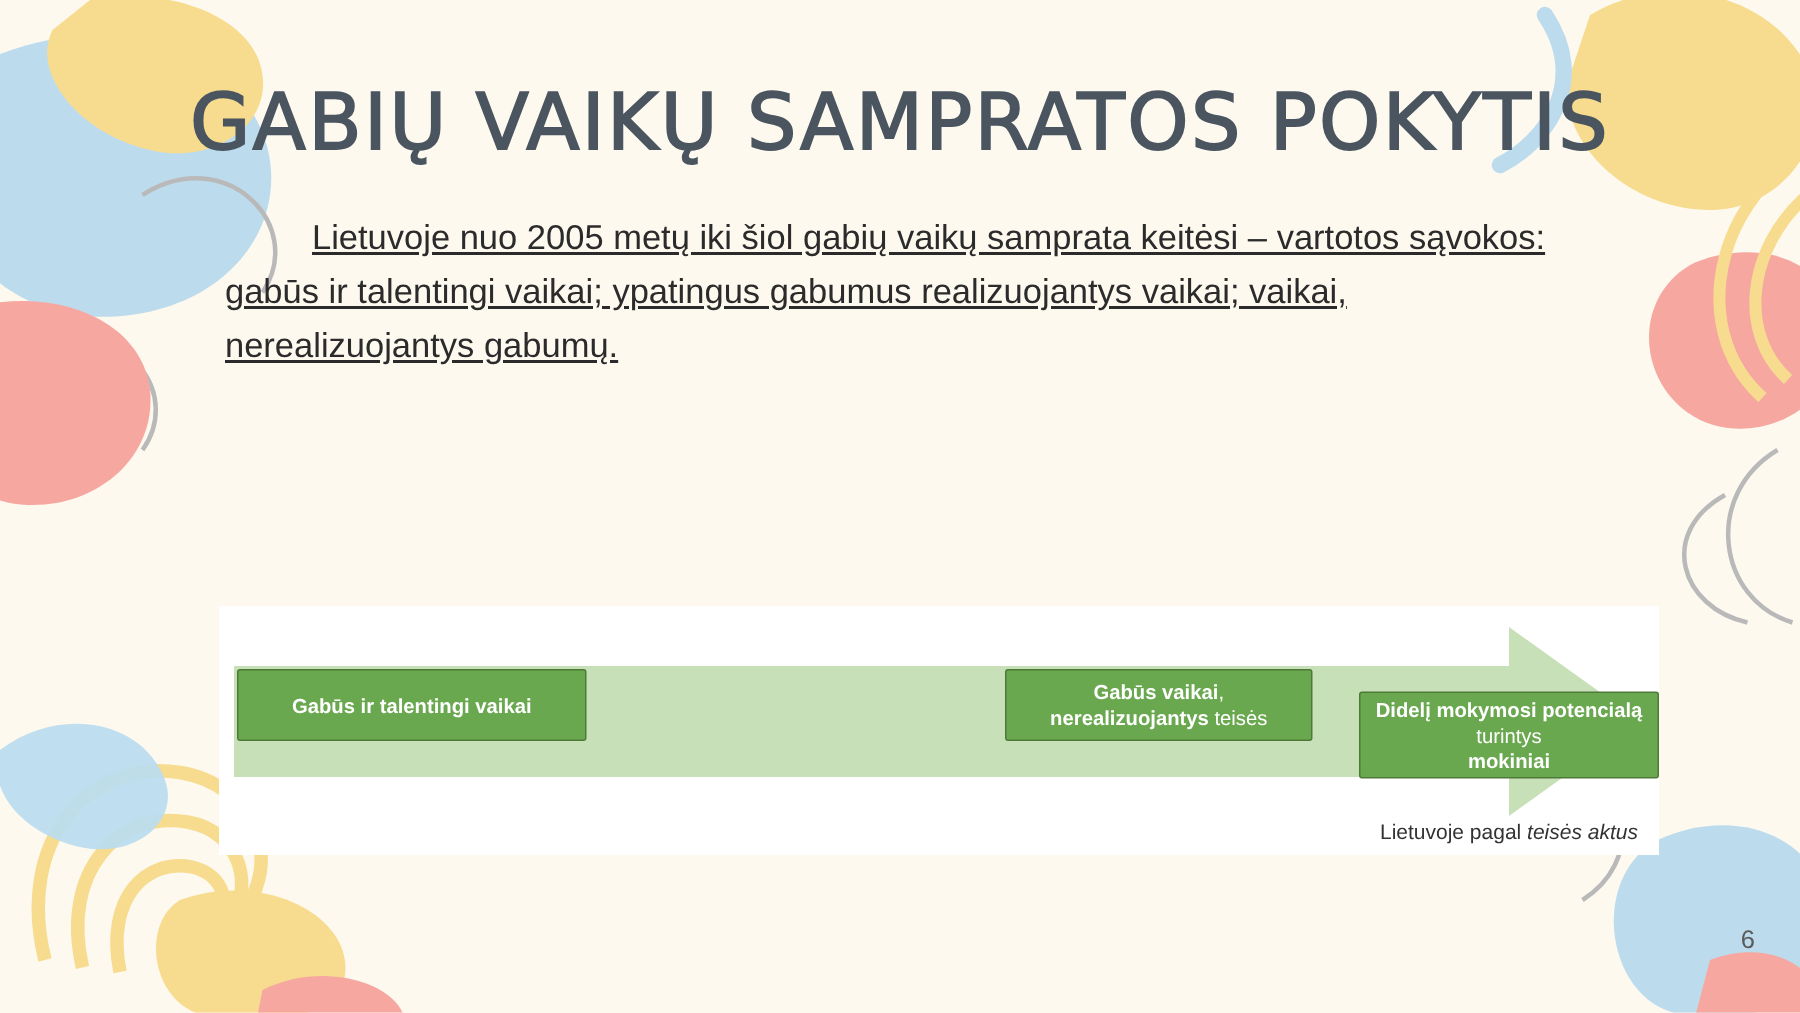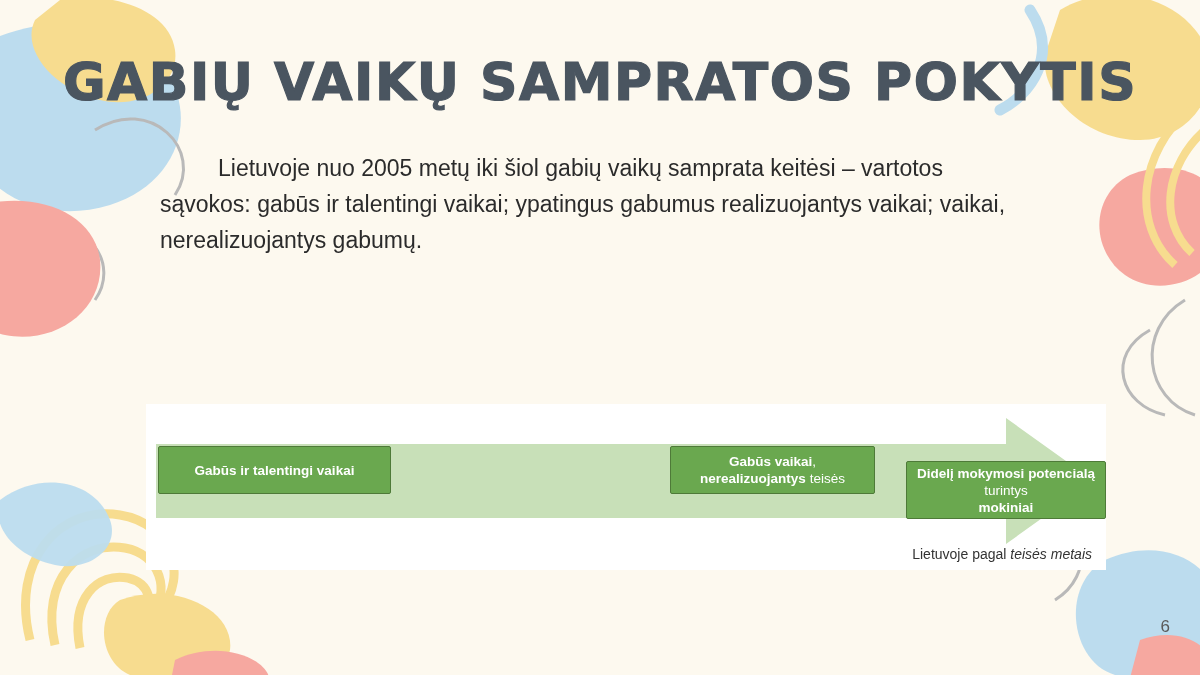--- a/index.html
+++ b/index.html
@@ -25,40 +25,41 @@
     pointer-events: none;
   }
   
   .title {
     position: absolute;
     top: 52px;
     left: 0;
     width: 1200px;
     text-align: center;
     font-family: "DejaVu Sans", sans-serif;
-    font-weight: 700;
+    font-weight: 400;
     font-size: 52px;
     letter-spacing: 1.5px;
     color: #4a5560;
     text-transform: uppercase;
     -webkit-text-stroke: 1.2px #4a5560;
   }
   
   .body-text {
     position: absolute;
     top: 140px;
     left: 150px;
     width: 900px;
     font-size: 23px;
     line-height: 36px;
     color: #2b2b2b;
     font-family: "Liberation Sans", sans-serif;
   }
   .body-text p {
-    margin: 10px;
+    margin: 0;
+    text-decoration: underline;
   }
   .indent {
     text-indent: 58px;
   }
   .b {
     font-weight: 700;
   }
   
   .diagram {
     position: absolute;
@@ -186,18 +187,18 @@
       </span>
     </div>
 
     <div class="box box-4">
       <span>
         <b>Didelį mokymosi potencialą</b><span> turintys </span><br>
         <b>mokiniai</b>
       </span>
     </div>
 
-    <div class="caption"><span>Lietuvoje pagal </span><i>teisės metais</i></div>
+    <div class="caption"><span>Lietuvoje pagal </span><i>teisės aktus</i></div>
   </div>
 
   <div class="page-num">6</div>
 
 </div>
 
 </body></html>

